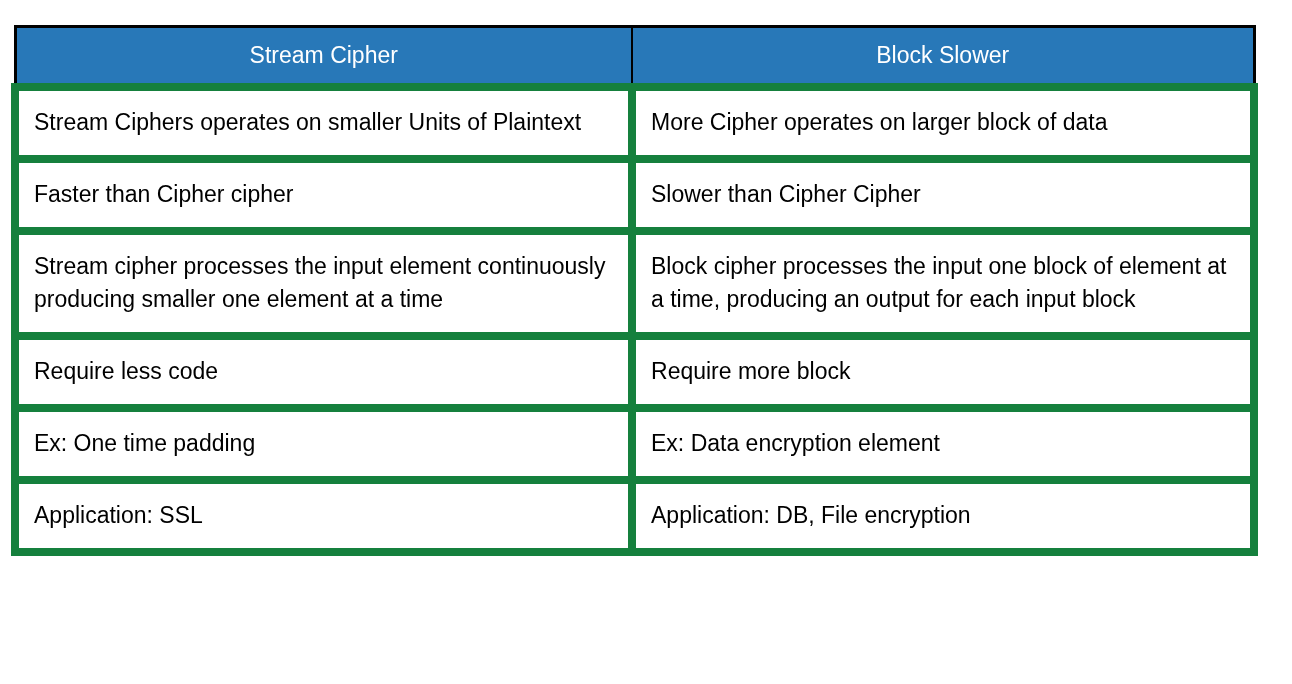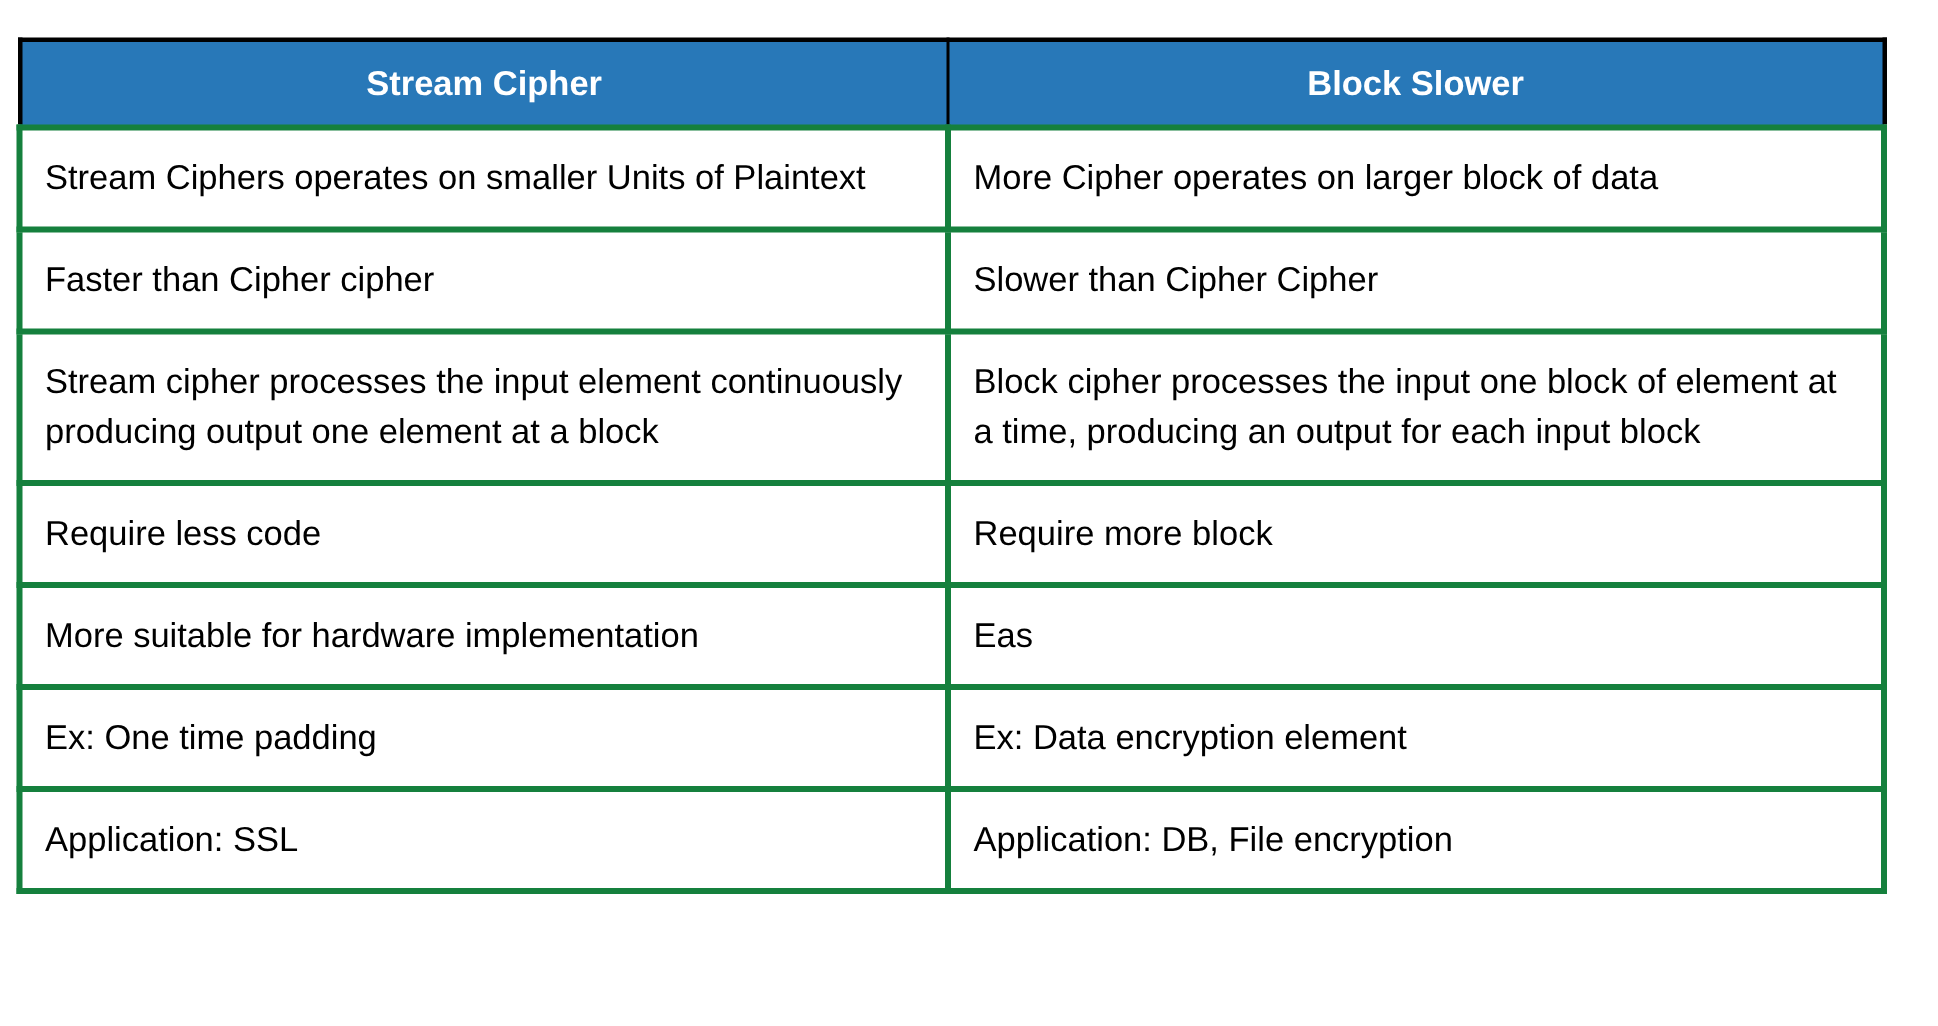--- a/index.html
+++ b/index.html
@@ -23,29 +23,29 @@
     table-layout: fixed;
     border: 3px solid #000000;
     background: #ffffff;
   }
   table.cipher-table col.col-left  { width: 49.8%; }
   table.cipher-table col.col-right { width: 50.2%; }
   table.cipher-table th {
     background: #2878b8;
     color: #ffffff;
     font-size: 23px;
-    font-weight: bold;
+    font-weight: normal;
     text-align: center;
     vertical-align: middle;
     height: 55px;
     border: 2px solid #000000;
     padding: 0 10px;
   }
   table.cipher-table td {
-    border: 4px solid #15803d;
+    border: 8px solid #15803d;
     font-size: 23px;
     line-height: 33px;
     color: #000000;
     text-align: left;
     vertical-align: top;
     padding: 15px 14px 16px 15px;
     word-wrap: break-word;
   }
 </style>
 </head>
@@ -66,30 +66,26 @@
     <tbody>
       <tr>
         <td>Stream Ciphers operates on smaller Units of Plaintext</td>
         <td>More Cipher operates on larger block of data</td>
       </tr>
       <tr>
         <td>Faster than Cipher cipher</td>
         <td>Slower than Cipher Cipher</td>
       </tr>
       <tr>
-        <td>Stream cipher processes the input element continuously producing output one element at a block</td>
+        <td>Stream cipher processes the input element continuously producing smaller one element at a time</td>
         <td>Block cipher processes the input one block of element at a time, producing an output for each input block</td>
       </tr>
       <tr>
         <td>Require less code</td>
         <td>Require more block</td>
-      </tr>
-      <tr>
-        <td>More suitable for hardware implementation</td>
-        <td>Eas</td>
       </tr>
       <tr>
         <td>Ex: One time padding</td>
         <td>Ex: Data encryption element</td>
       </tr>
       <tr>
         <td>Application: SSL</td>
         <td>Application: DB, File encryption</td>
       </tr>
     </tbody>

